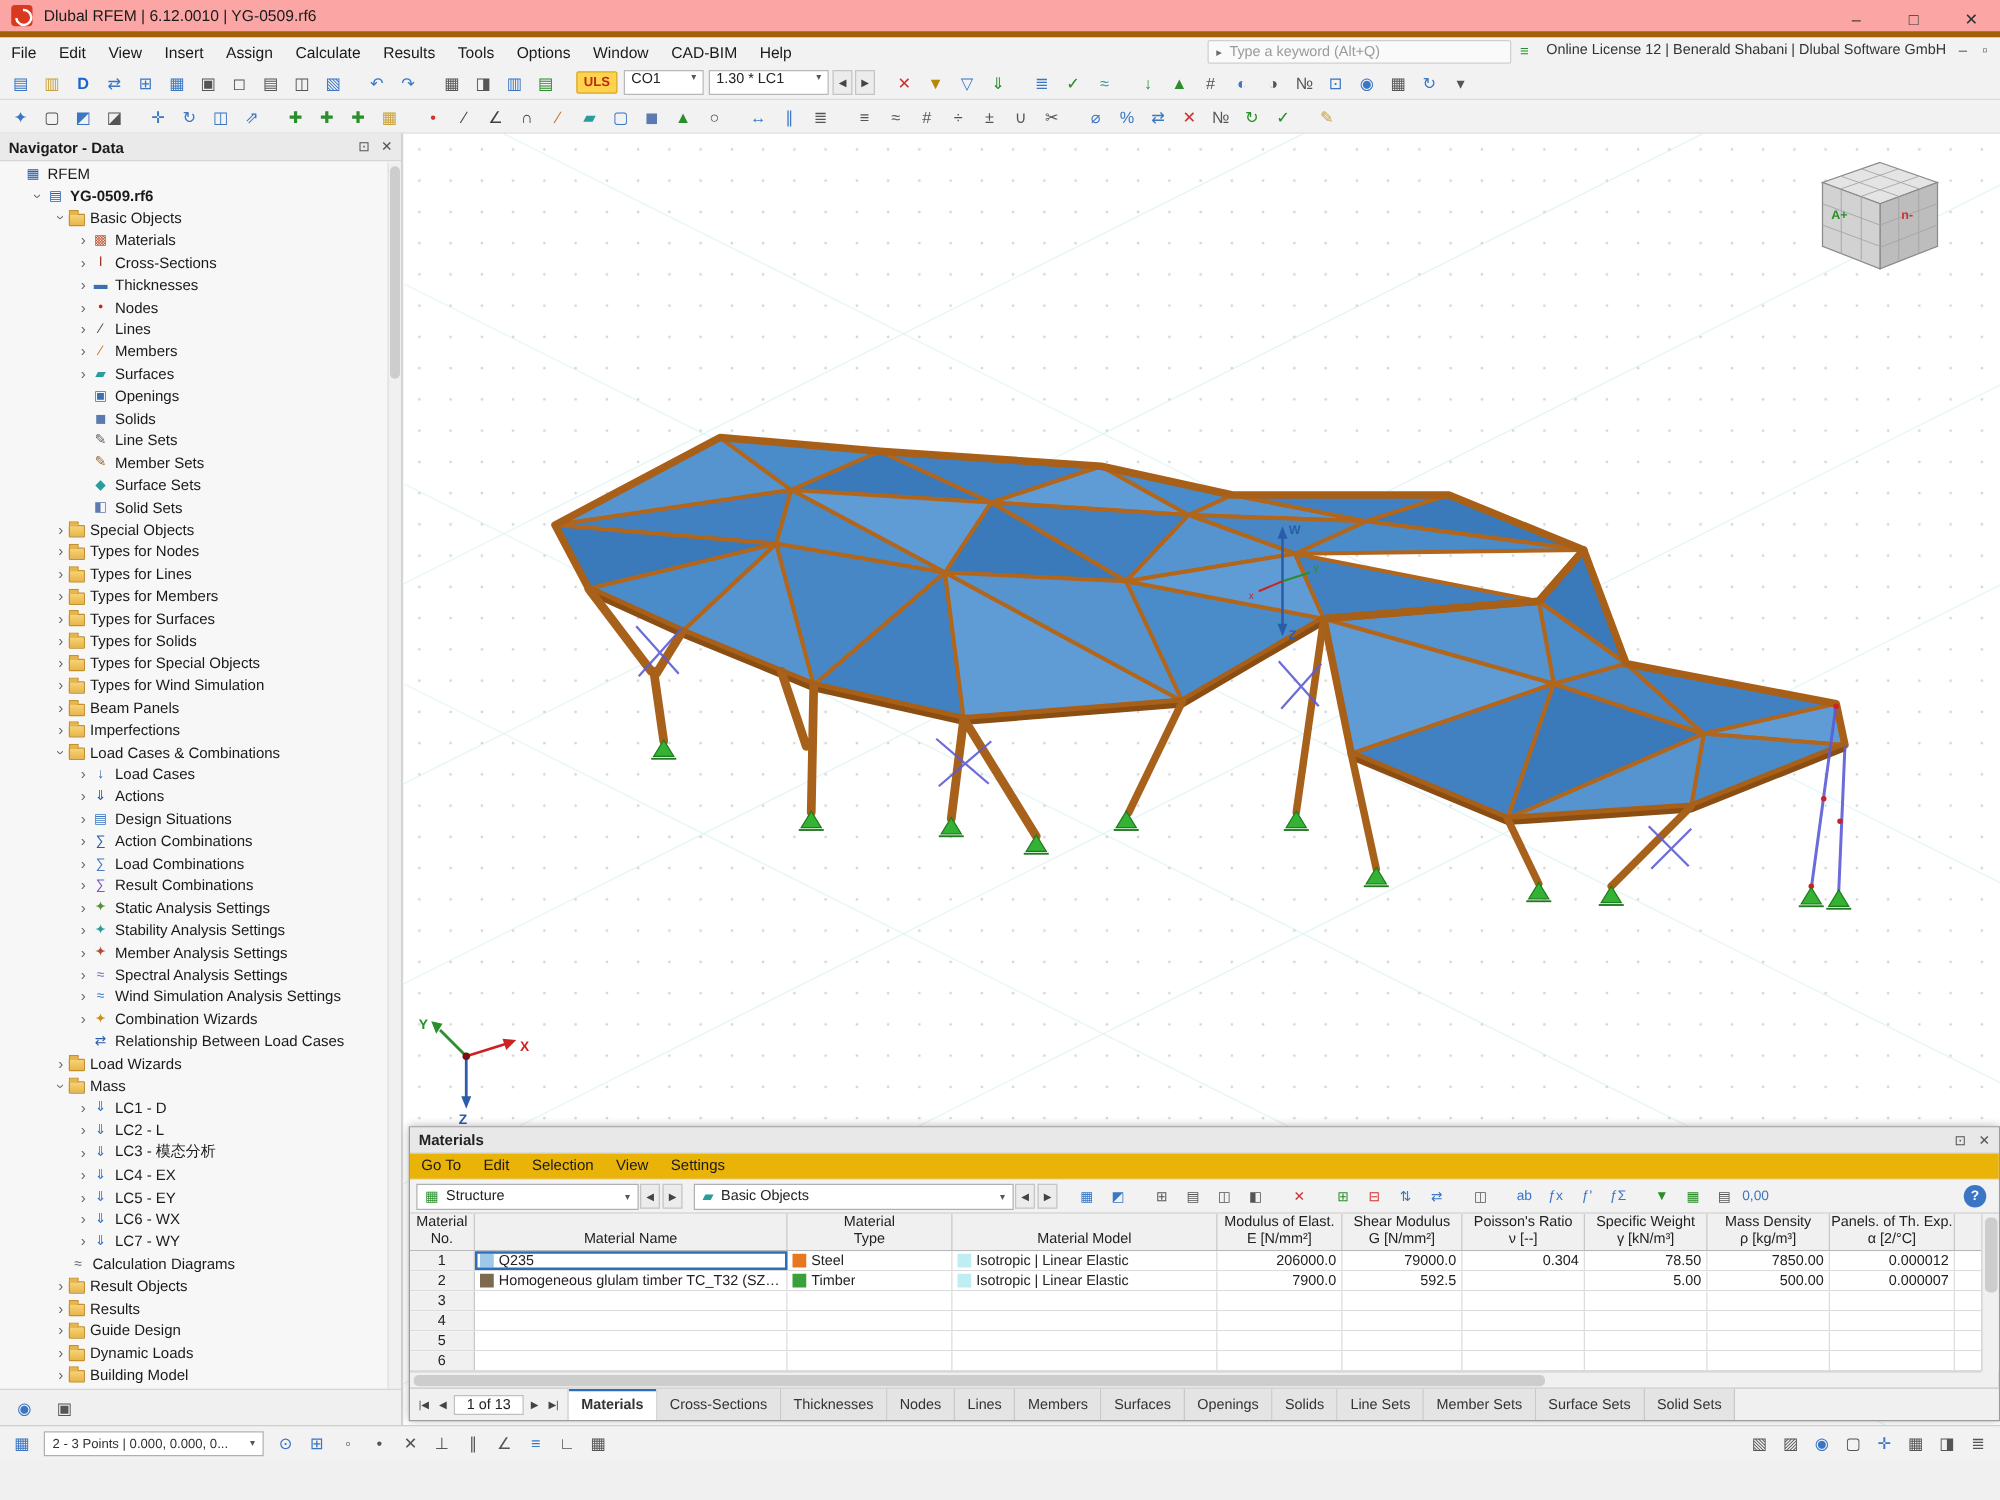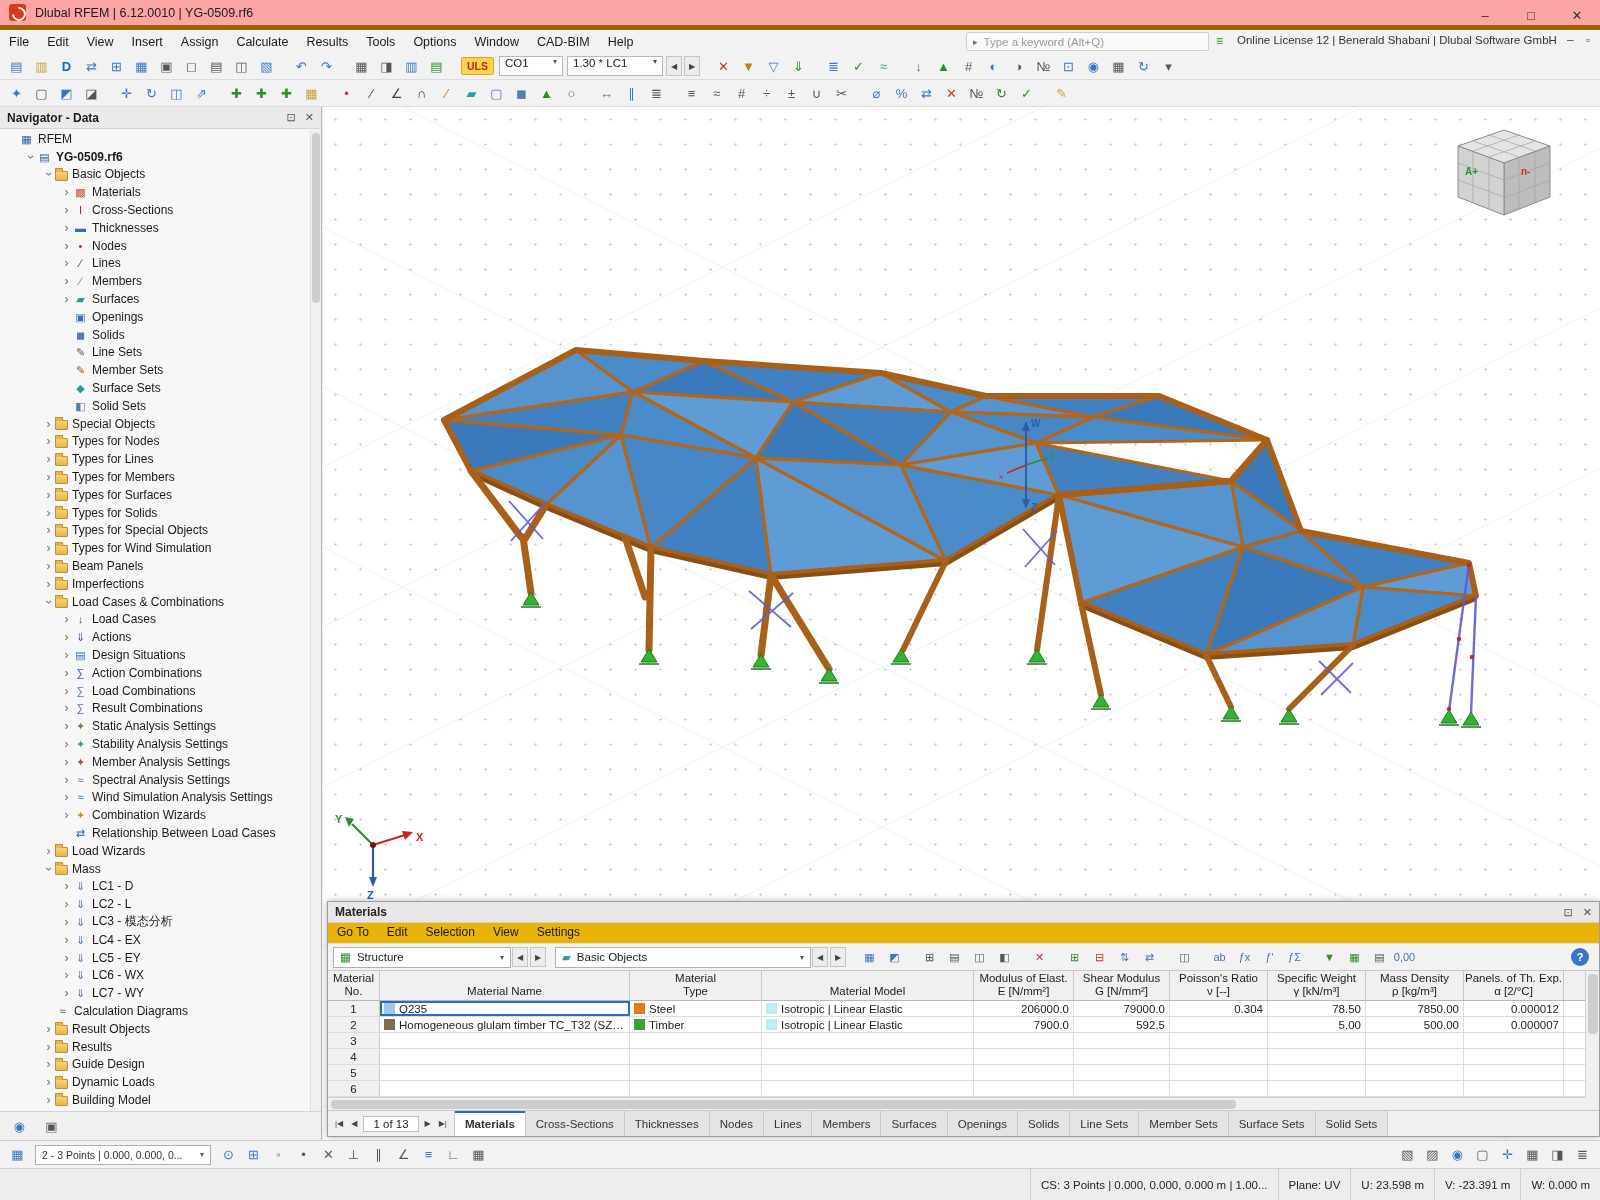--- a/index.html
+++ b/index.html
@@ -1033,22 +1033,14 @@
         <span class="tb-icon" style="color: rgb(85, 85, 85);">▨</span>
         <span class="tb-icon" style="color: rgb(58, 118, 196);">◉</span>
         <span class="tb-icon" style="color: rgb(85, 85, 85);">▢</span>
         <span class="tb-icon" style="color: rgb(58, 118, 196);">✛</span>
         <span class="tb-icon" style="color: rgb(85, 85, 85);">▦</span>
         <span class="tb-icon" style="color: rgb(85, 85, 85);">◨</span>
         <span class="tb-icon" style="color: rgb(85, 85, 85);">≣</span>
       </div>
   </div>
 
-  <div class="statusbar">
-
-  <div class="st-seg">CS: 3 Points | 0.000, 0.000, 0.000 m | 1.00...</div>
-      <div class="st-seg">Plane: UV</div>
-      <div class="st-seg">U: 23.598 m</div>
-      <div class="st-seg">V: -23.391 m</div>
-      <div class="st-seg">W: 0.000 m</div>
-    </div>
 
 </div>
 
 </body></html>

